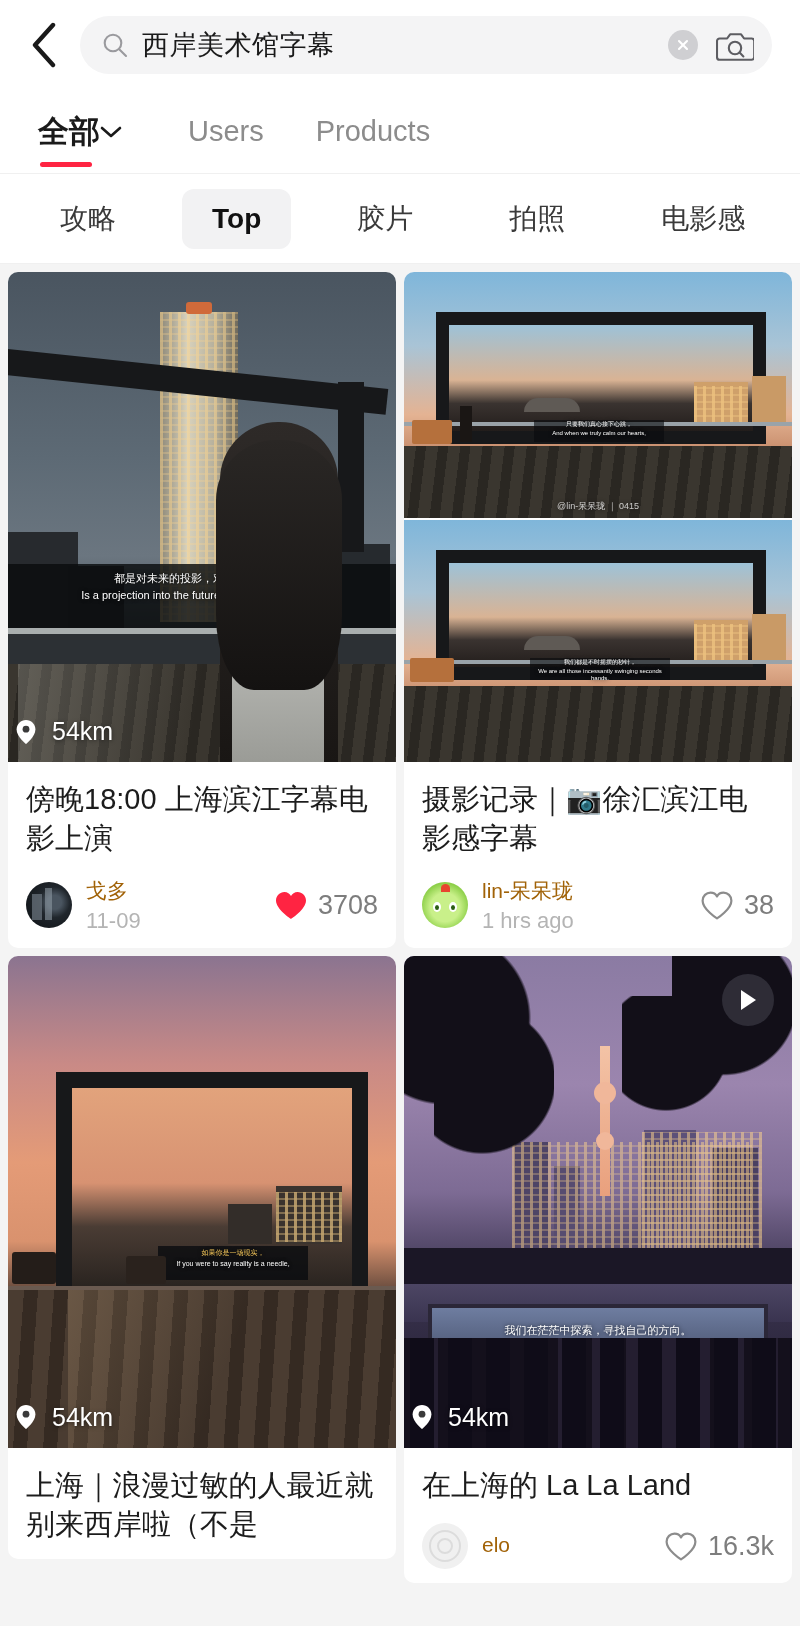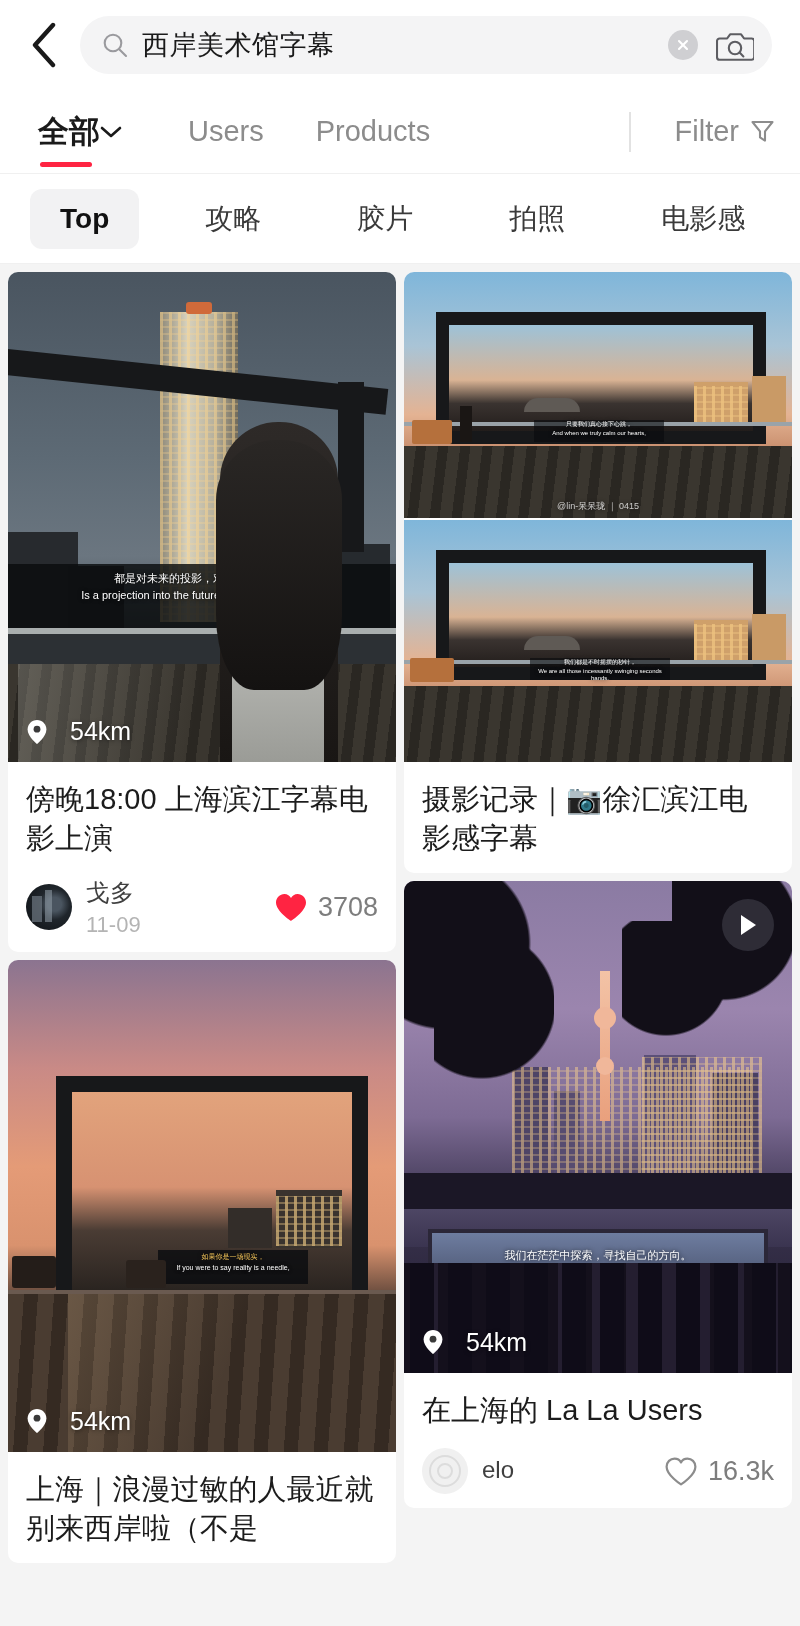--- a/index.html
+++ b/index.html
@@ -65,36 +65,36 @@
   }
   .chip.active { background:#f2f2f3; color:#111; font-weight:bold; }
 
   
   .feed { flex:1; background:#f4f4f4; overflow:hidden; position:relative; }
   .cols { display:flex; gap:8px; padding:8px; }
   .col { flex:1; display:flex; flex-direction:column; gap:8px; min-width:0; }
   .card { background:#fff; border-radius:10px; overflow:hidden; cursor:pointer; }
   .thumb { position:relative; width:100%; overflow:hidden; }
   .geo {
-    position:absolute; left:18px; bottom:16px;
-    display:flex; align-items:center; gap:22px;
+    position:absolute; left:7px; bottom:16px;
+    display:flex; align-items:center; gap:15px;
     font-size:25px; color:#fff; text-shadow:0 1px 4px rgba(0,0,0,.55);
     z-index:4;
   }
   .play-btn {
     position:absolute; right:18px; top:18px; width:52px; height:52px;
     border-radius:50%; background:rgba(70,70,80,.55);
     display:flex; align-items:center; justify-content:center; z-index:4;
   }
   .meta { padding:18px 18px 14px 18px; }
   .title { font-size:29px; line-height:1.36; color:#1c1c1c; font-weight:500; }
   .authorrow { display:flex; align-items:center; margin-top:18px; gap:14px; }
   .avatar { width:46px; height:46px; border-radius:50%; flex:0 0 46px; overflow:hidden; position:relative; }
   .who { min-width:0; flex:1; }
-  .who .nm { font-size:24px; color:#404040; white-space:nowrap; overflow:hidden; text-overflow:ellipsis; }
+  .who .nm { font-size:21px; color:#a16207; white-space:nowrap; overflow:hidden; text-overflow:ellipsis; }
   .who .dt { font-size:22px; color:#b4b4b4; margin-top:3px; }
   .likes { display:flex; align-items:center; gap:10px; flex:0 0 auto; }
   .likes .cnt { font-size:27px; color:#7d7d7d; }
 
   
   .sky-dusk { position:absolute; inset:0;
     background:linear-gradient(#4a5560 0%,#5d6a75 38%,#6b7680 58%,#2b3238 78%,#14181c 100%); }
   .sky-sunset { position:absolute; inset:0;
     background:linear-gradient(#7fb6da 0%,#a9c4d6 30%,#e4b393 58%,#c98f6e 72%,#352b27 84%,#1d1816 100%); }
   .sky-pink { position:absolute; inset:0;
@@ -163,34 +163,25 @@
         <path d="M2 3 L11 11 L20 3" fill="none" stroke="#1a1a1a" stroke-width="2.6" stroke-linecap="round" stroke-linejoin="round"></path>
       </svg>
       <span class="underline"></span>
     </div>
 
     <span class="tab-gap-a"></span>
     <span class="tab-plain">Users</span>
     <span class="tab-gap-b"></span>
     <span class="tab-plain">Products</span>
 
-    <div class="tab-right">
-      <span class="vdiv"></span>
-      <div class="filter-btn">
-        <span class="lbl">Filter</span>
-        <svg width="27" height="27" viewBox="0 0 27 27">
-          <path d="M3.5 4 H23.5 L16 13.4 V22.6 L11 19.4 V13.4 Z" fill="none" stroke="#8c8c8c" stroke-width="2.1" stroke-linejoin="round"></path>
-        </svg>
-      </div>
-    </div>
   </div>
 
   <div class="chip-row">
+    <span class="chip">攻略</span>
     <span class="chip active">Top</span>
-    <span class="chip">攻略</span>
     <span class="chip">胶片</span>
     <span class="chip">拍照</span>
     <span class="chip">电影感</span>
 
   </div>
 
   <div class="feed">
     <div class="cols">
 
       <div class="col">
@@ -344,20 +335,41 @@
                 <div style="font-size:6px;">我们都是不时摇摆的秒针，</div>
                 <div style="font-size:6px;margin-top:1px;">We are all those incessantly swinging seconds hands.</div>
               </div>
               <div class="deck" style="height:76px;"></div>
               <div style="position:absolute;left:6px;top:138px;width:44px;height:24px;background:#b5703c;border-radius:2px;"></div>
             </div>
           </div>
 
           <div class="meta">
             <div class="title">摄影记录｜📷徐汇滨江电影感字幕</div>
+            <div class="authorrow">
+              <div class="avatar" style="background:radial-gradient(circle at 50% 55%,#c9f08a 0 42%,#8ed04a 70%,#6fb832 100%);">
+                <div style="position:absolute;left:11px;top:20px;width:8px;height:10px;border-radius:50%;background:#fff;"></div>
+                <div style="position:absolute;right:11px;top:20px;width:8px;height:10px;border-radius:50%;background:#fff;"></div>
+                <div style="position:absolute;left:13px;top:23px;width:4px;height:5px;border-radius:50%;background:#2b5d13;"></div>
+                <div style="position:absolute;right:13px;top:23px;width:4px;height:5px;border-radius:50%;background:#2b5d13;"></div>
+                <div style="position:absolute;left:19px;top:2px;width:9px;height:8px;background:#e8452f;
+                            border-radius:50% 50% 0 0;transform:rotate(0deg);"></div>
+              </div>
+              <div class="who">
+                <div class="nm">lin-呆呆珑</div>
+                <div class="dt">1 hrs ago</div>
+              </div>
+              <div class="likes">
+                <svg width="34" height="31" viewBox="0 0 34 31">
+                  <path d="M17 28.4 C17 28.4 2.6 19.2 2.6 10.7 C2.6 6 6.3 2.6 10.5 2.6 C13.3 2.6 15.9 4.2 17 6.4
+                           C18.1 4.2 20.7 2.6 23.5 2.6 C27.7 2.6 31.4 6 31.4 10.7 C31.4 19.2 17 28.4 17 28.4 z" fill="none" stroke="#8c8c8c" stroke-width="2.2" stroke-linejoin="round"></path>
+                </svg>
+                <span class="cnt">38</span>
+              </div>
+            </div>
           </div>
         </div>
 
         <div class="card">
           <div class="thumb" style="height:492px;">
             <div class="sky-purple"></div>
 
             <div class="bldg" style="left:110px;top:186px;width:34px;height:110px;background:#4e4466;"></div>
             <div class="bldg" style="left:150px;top:210px;width:26px;height:86px;background:#574c70;"></div>
             <div class="bldg" style="right:96px;top:174px;width:52px;height:122px;background:#5c5078;"></div>
@@ -399,21 +411,21 @@
             <div class="geo">
               <svg width="22" height="26" viewBox="0 0 22 26">
                 <path d="M11 1 C5.8 1 1.6 5.2 1.6 10.4 C1.6 17.4 11 25 11 25 S20.4 17.4 20.4 10.4 C20.4 5.2 16.2 1 11 1 z" fill="#fff"></path>
                 <circle cx="11" cy="10.2" r="3.4" fill="#3a3a3a"></circle>
               </svg>
               <span>54km</span>
             </div>
           </div>
 
           <div class="meta">
-            <div class="title">在上海的 La La Users</div>
+            <div class="title">在上海的 La La Land</div>
             <div class="authorrow">
               <div class="avatar" style="background:#f0f0f0;">
                 <svg width="46" height="46" viewBox="0 0 46 46">
                   <circle cx="23" cy="23" r="15" fill="none" stroke="#dcdcdc" stroke-width="2"></circle>
                   <circle cx="23" cy="23" r="7" fill="none" stroke="#dcdcdc" stroke-width="2"></circle>
                 </svg>
               </div>
               <div class="who">
                 <div class="nm">elo</div>
                 <div class="dt"></div>

